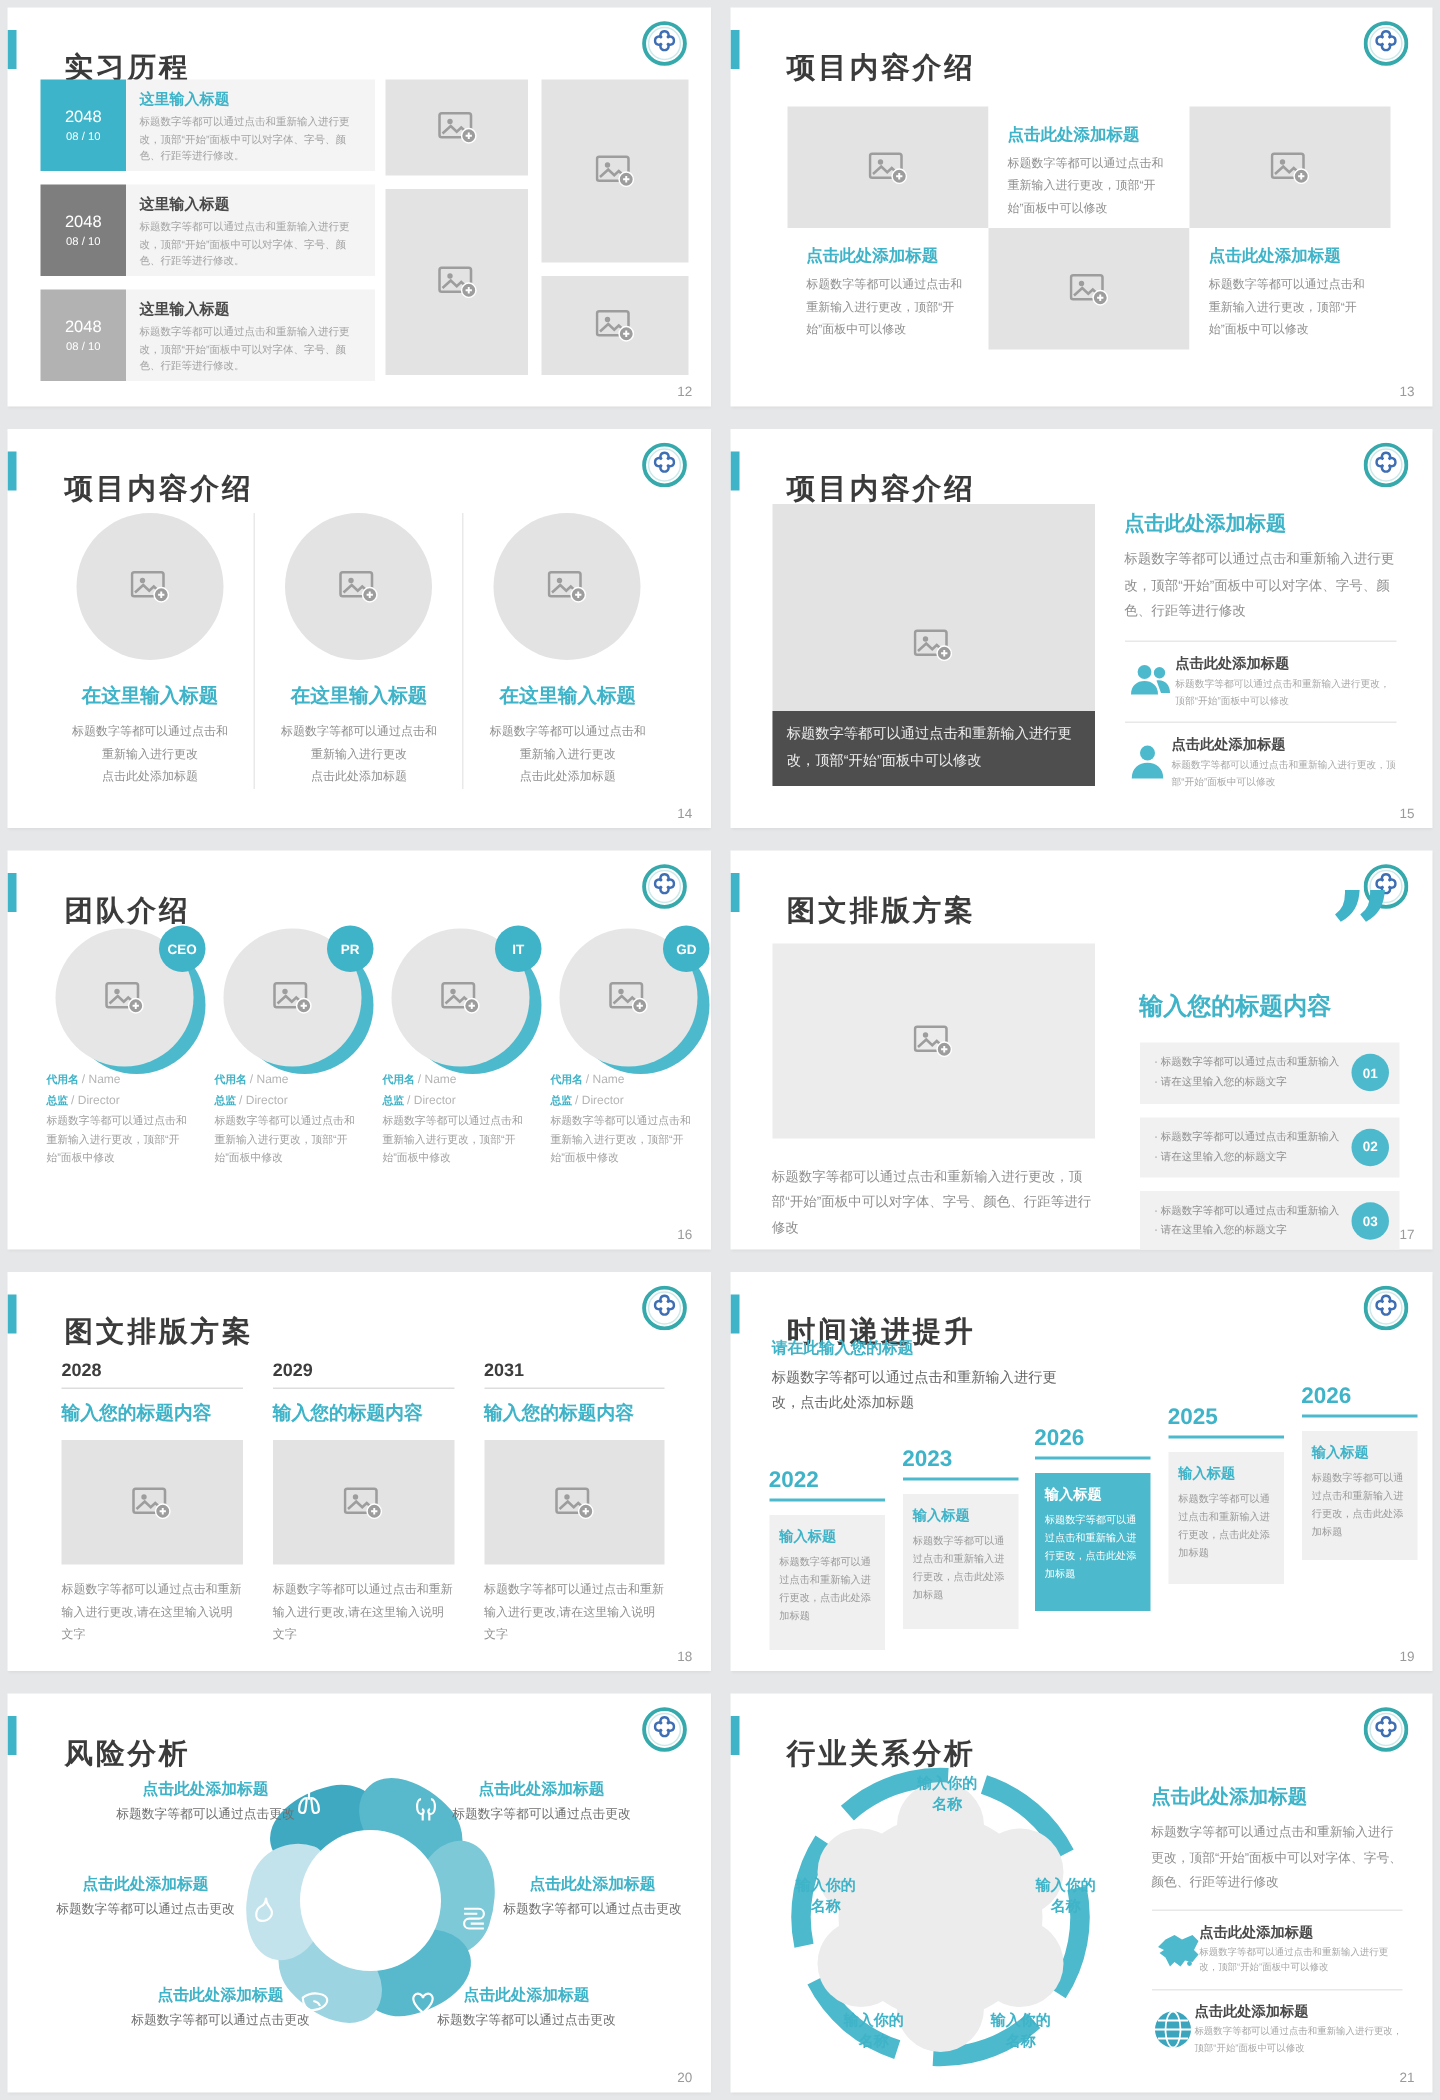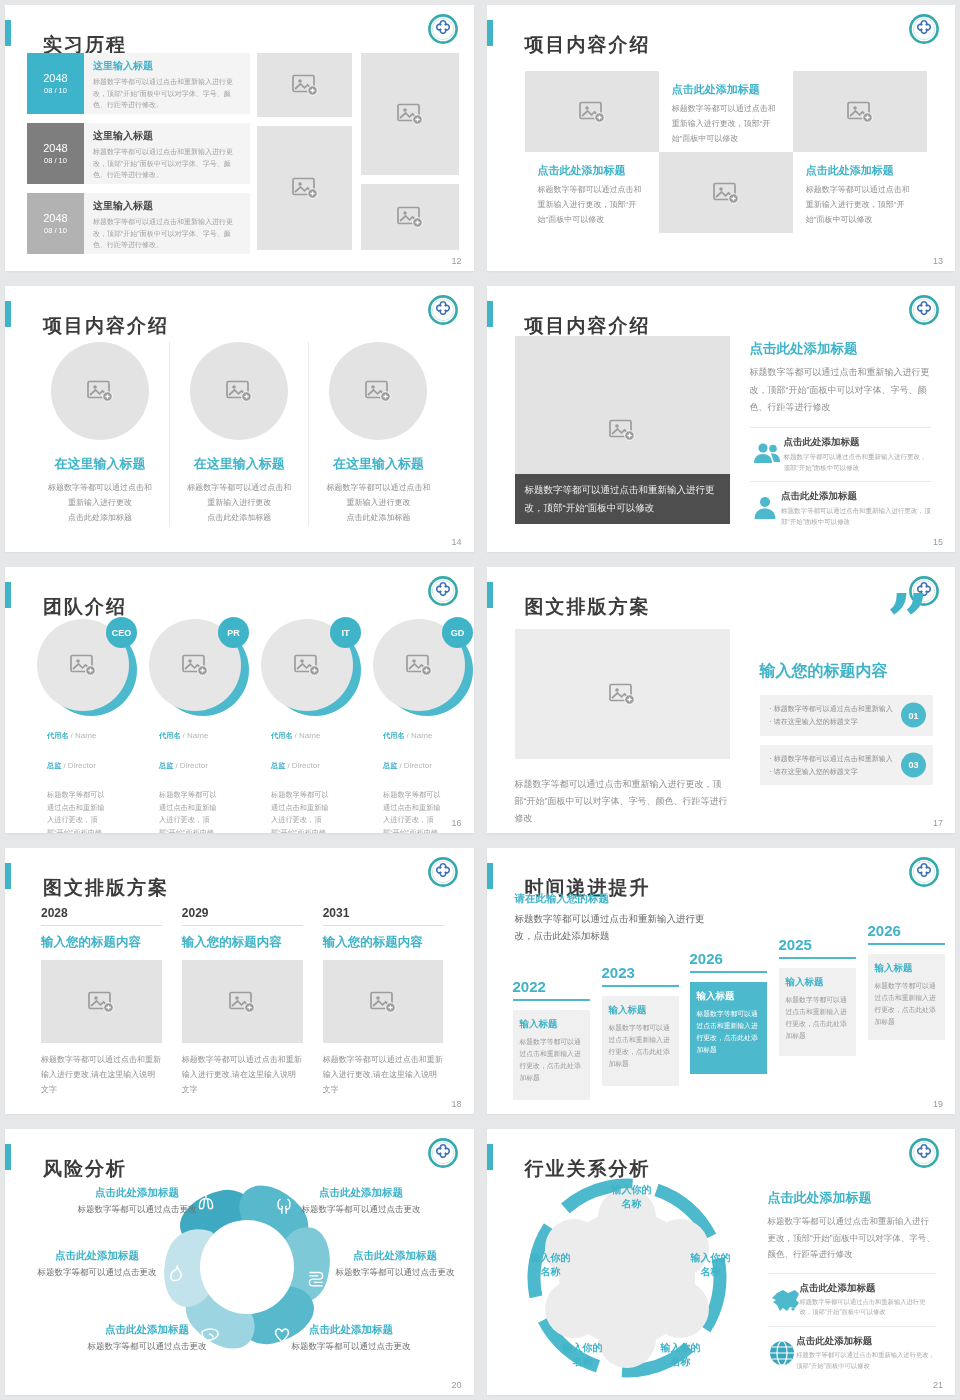--- a/index.html
+++ b/index.html
@@ -65,21 +65,21 @@
   .s16-av .back{position:absolute;left:8px;top:5px;width:92px;height:92px;border-radius:50%;background:var(--accent2)}
   .s16-av .front{position:absolute;left:0;top:0;width:92px;height:92px;border-radius:50%;
                  background:#e6e6e6;display:flex;align-items:center;justify-content:center}
   .s16-badge{position:absolute;right:-6px;top:-2px;width:31px;height:31px;border-radius:50%;
              background:var(--accent);color:#fff;font-size:9px;font-weight:bold;
              display:flex;align-items:center;justify-content:center}
   .s16-name{margin:14px 0 1px;font-size:11px}
   .s16-name b{color:var(--accent)} .s16-name i{font-style:normal;font-size:8px;color:#b5b5b5}
   .s16-role{margin:0 0 8px;font-size:9px}
   .s16-role b{color:var(--accent)} .s16-role i{font-style:normal;font-size:8px;color:#b5b5b5}
-  .s16-col>p{margin:16px;font-size:7.2px;color:#a0a0a0;line-height:1.75;padding-right:6px}
+  .s16-col>p{margin:0;font-size:7.2px;color:#a0a0a0;line-height:1.75;padding-right:6px}
   
   .s17-img{position:absolute;left:28px;top:62px;width:215px;height:130px;background:#ececec}
   .s17-cap{position:absolute;left:28px;top:200px;width:215px;font-size:9px;color:#8f8f8f;line-height:1.9}
   .s17-quote{position:absolute;right:26px;top:26px;font-family:"DejaVu Serif",serif;
              font-size:74px;font-weight:bold;color:var(--accent);line-height:.8;height:40px;overflow:hidden}
   .s17-title{position:absolute;left:273px;top:94px;margin:0;font-size:16px;font-weight:bold;color:var(--accent)}
   .s17-rows{position:absolute;left:273px;right:22px;top:128px}
   .s17-row{position:relative;background:#f1f1f1;margin-bottom:9px;padding:7px 40px 7px 10px;min-height:36px}
   .s17-row p{margin:0;font-size:7px;color:#8f8f8f;line-height:1.9}
   .s17-num{position:absolute;right:7px;top:50%;transform:translateY(-50%);width:25px;height:25px;
@@ -539,20 +539,25 @@
     <h3 class="s17-title">输入您的标题内容</h3>
     <div class="s17-rows">
       <div class="s17-row">
         <p>·  标题数字等都可以通过点击和重新输入</p>
         <p>·  请在这里输入您的标题文字</p>
         <span class="s17-num">01</span>
       </div>
       <div class="s17-row">
         <p>·  标题数字等都可以通过点击和重新输入</p>
         <p>·  请在这里输入您的标题文字</p>
+        <span class="s17-num">02</span>
+      </div>
+      <div class="s17-row">
+        <p>·  标题数字等都可以通过点击和重新输入</p>
+        <p>·  请在这里输入您的标题文字</p>
         <span class="s17-num">03</span>
       </div>
     </div>
     <span class="pagenum">17</span>
   </section>
 
   <section class="slide">
     <div class="sl-accent"></div>
     <h2 class="sl-title">图文排版方案</h2>
     <span class="logo logo-badge">

